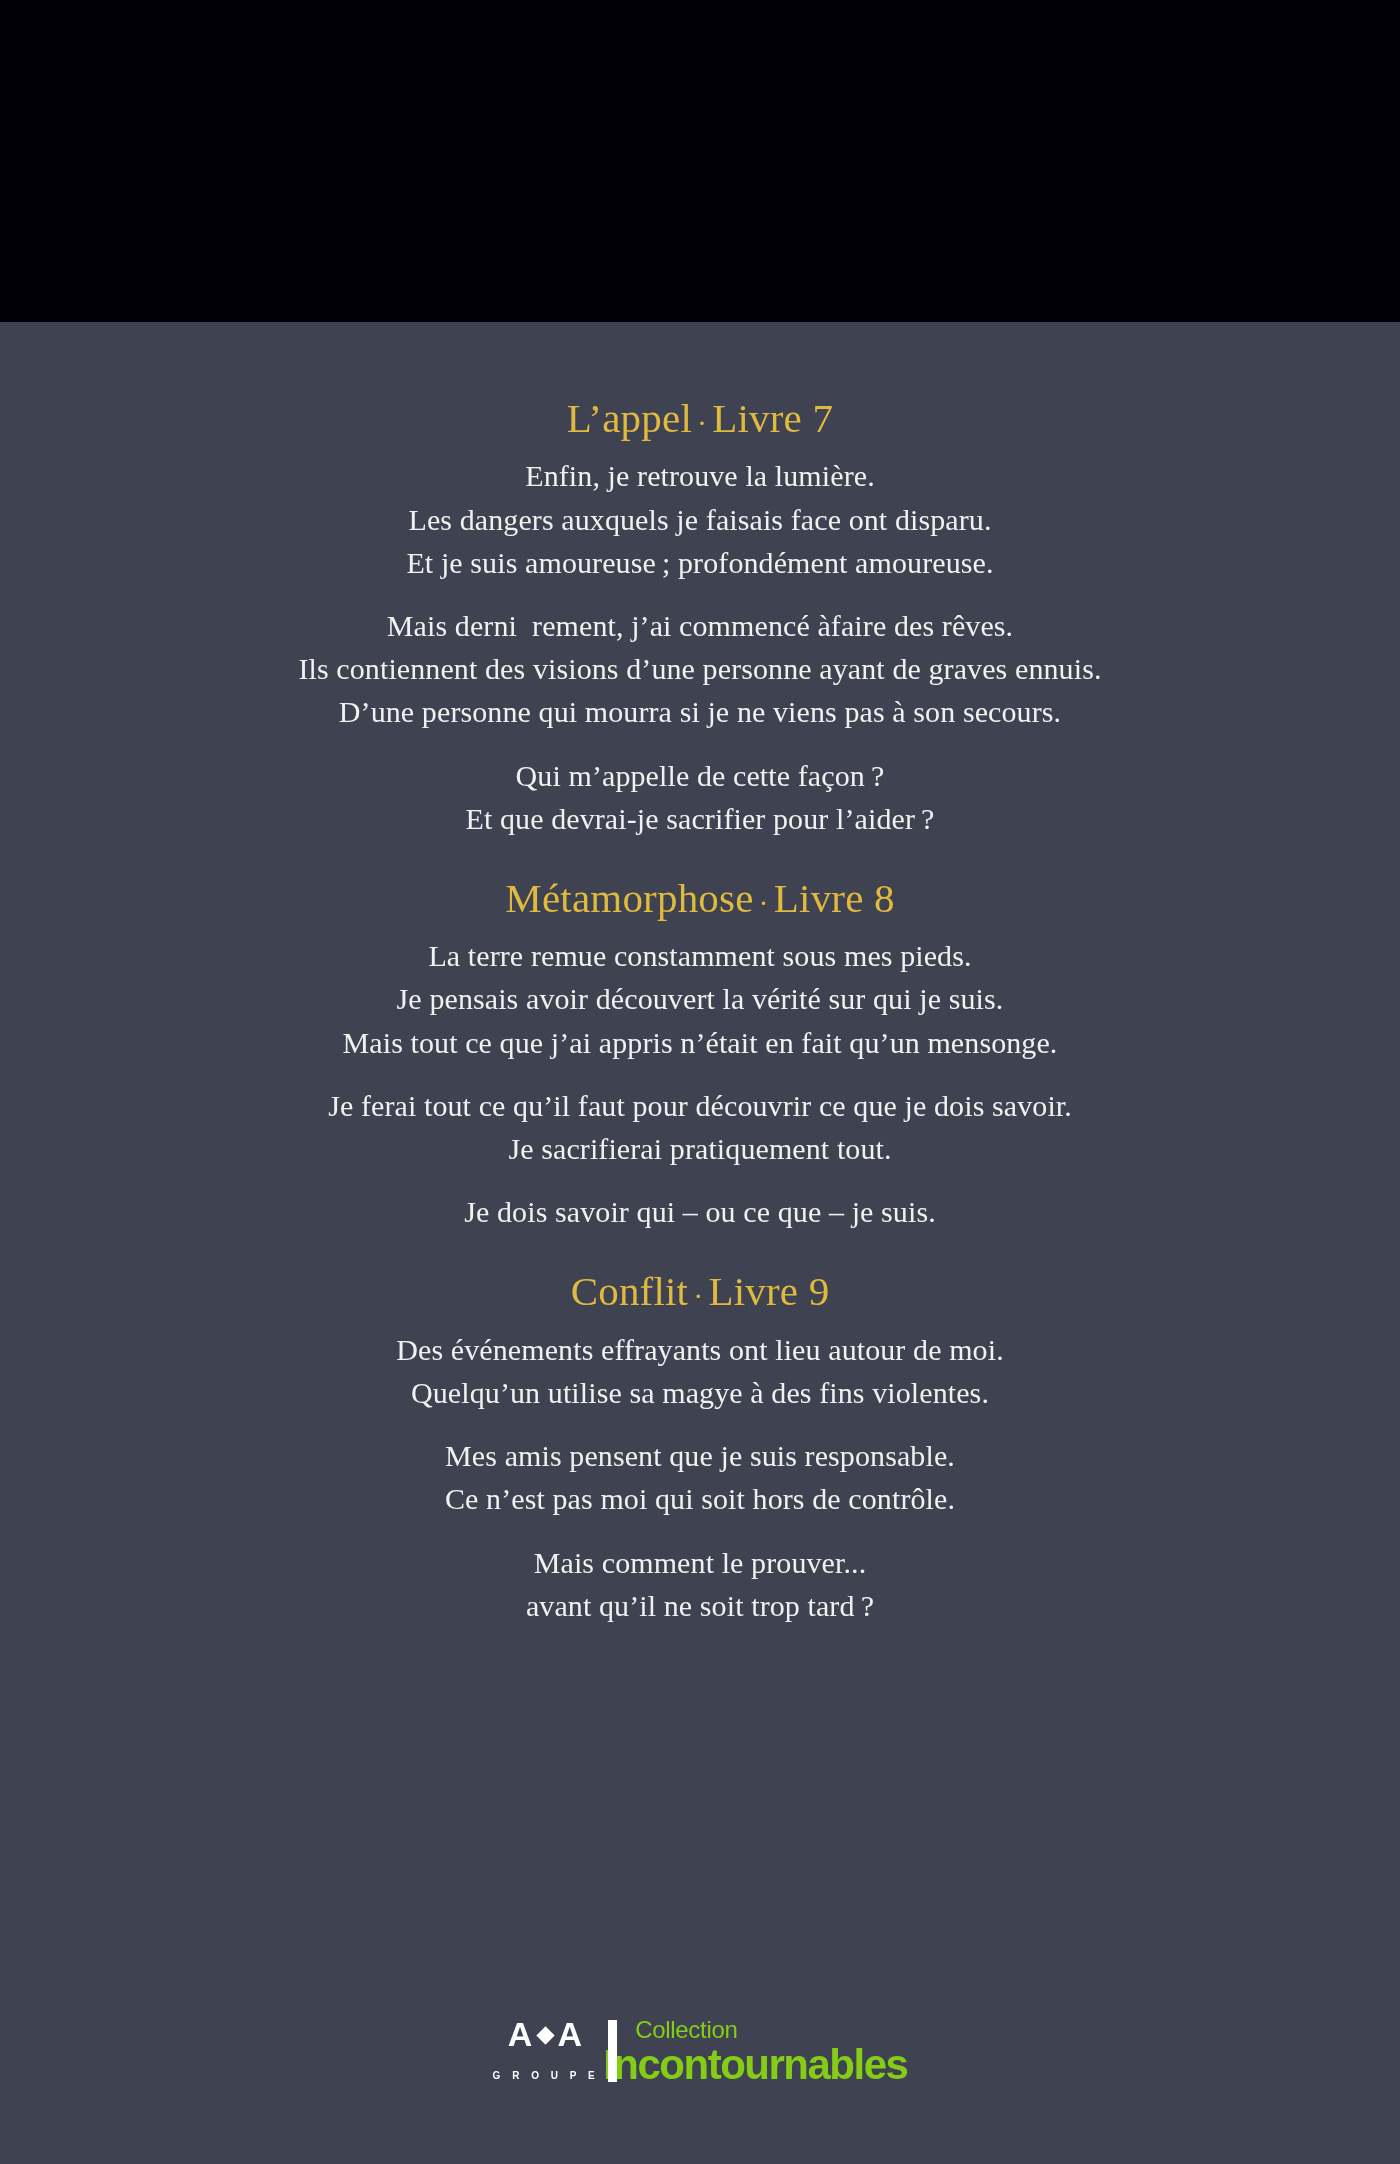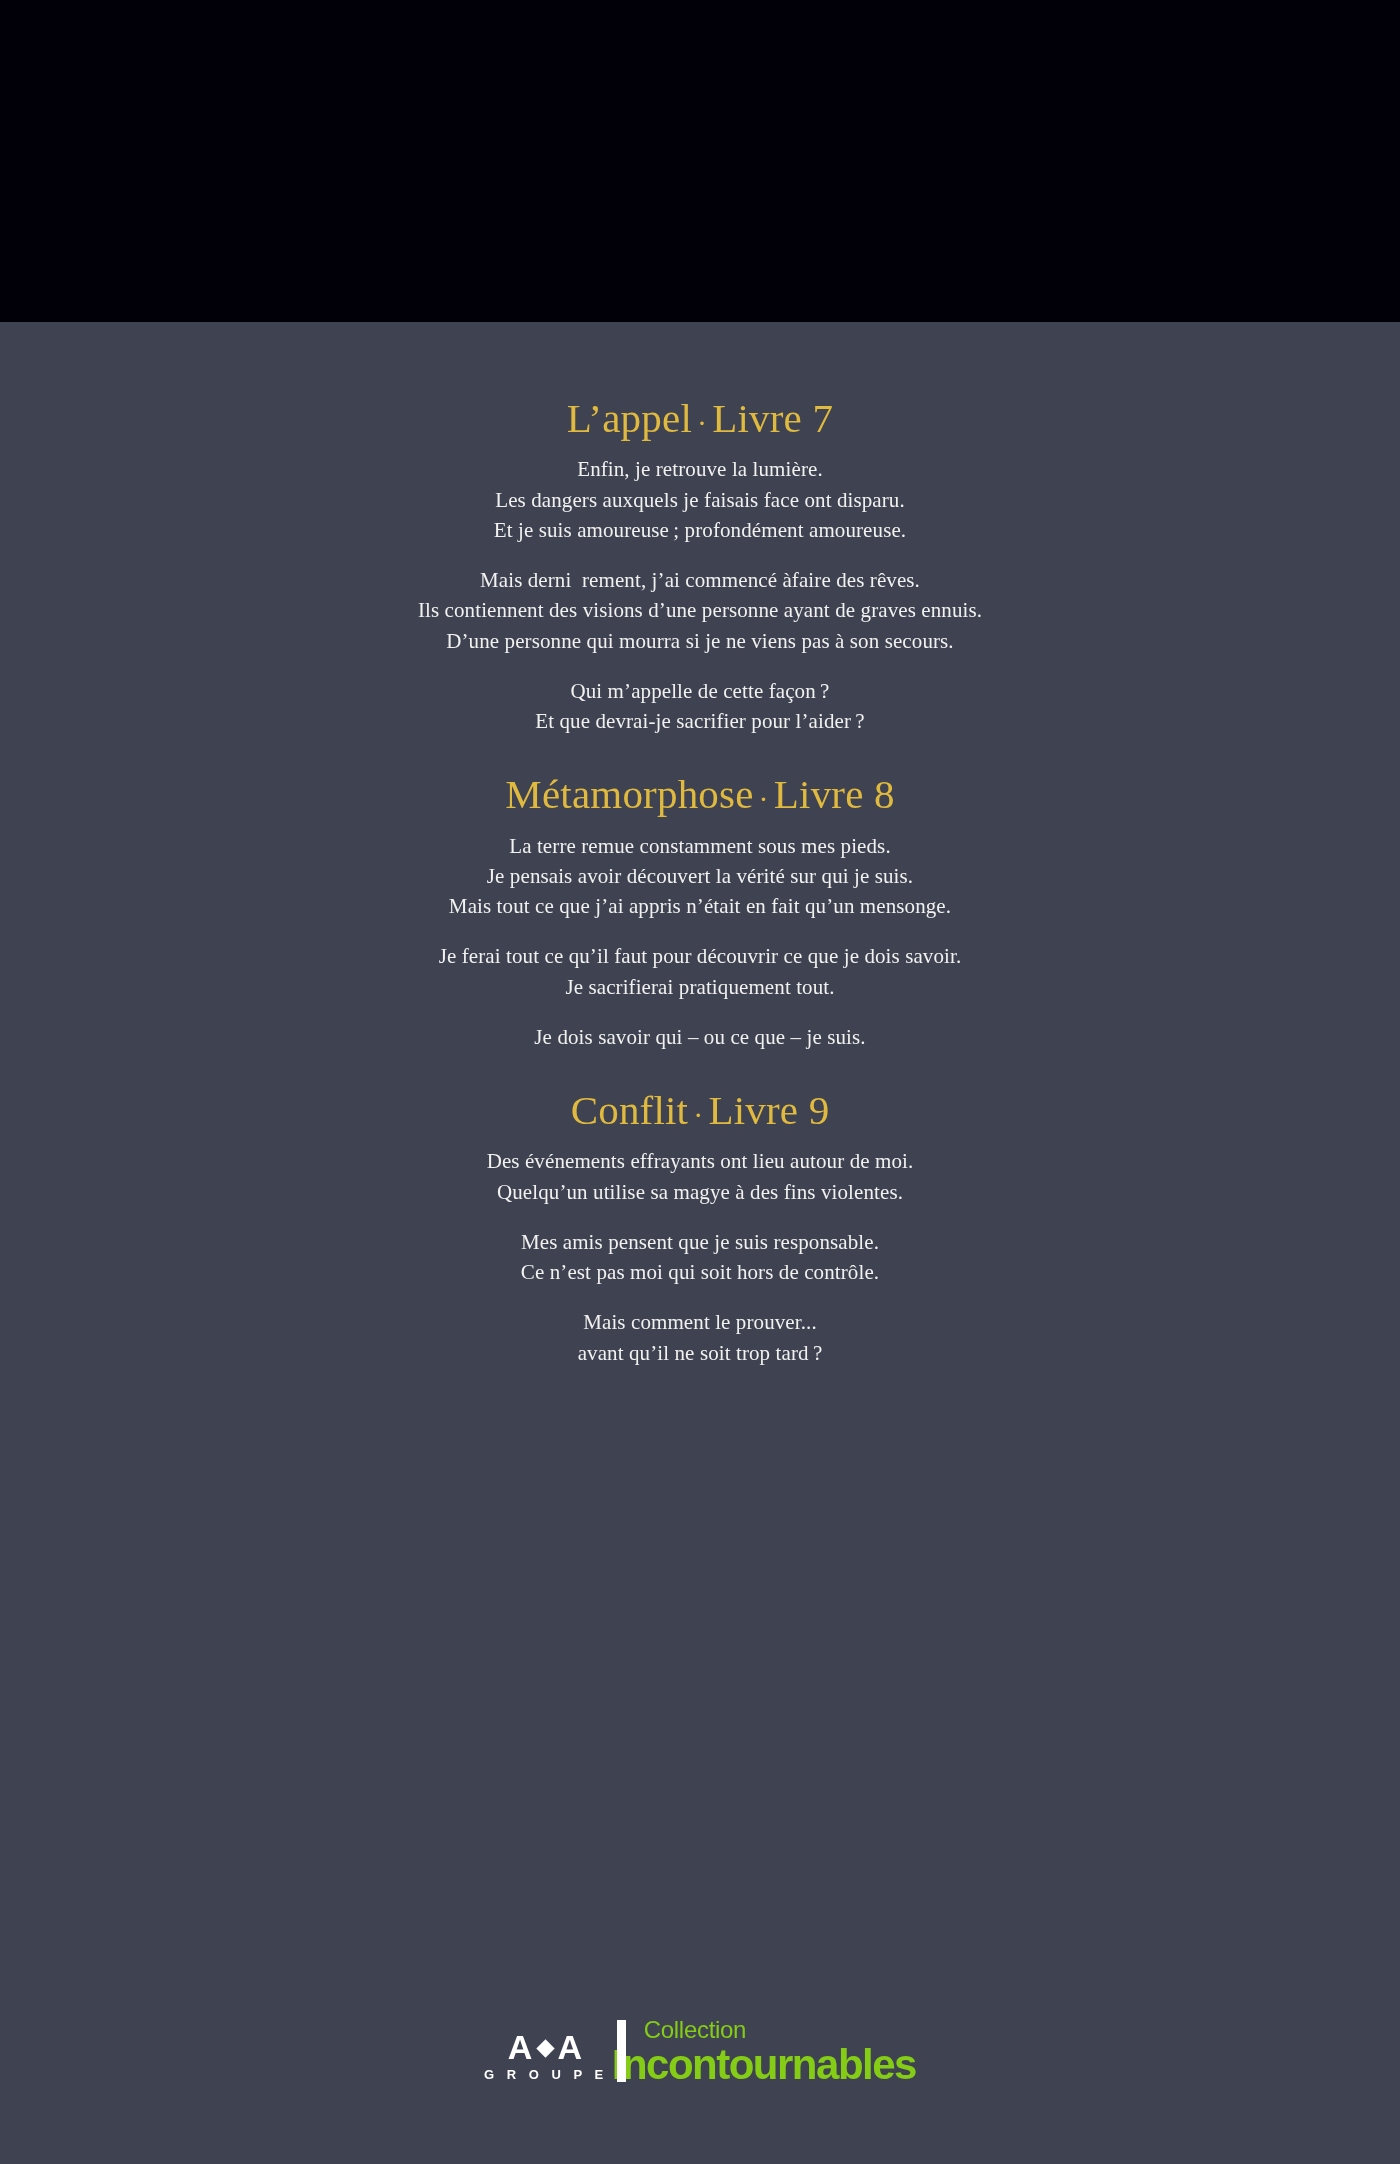--- a/index.html
+++ b/index.html
@@ -61,21 +61,21 @@
     font-size: 30px;
     vertical-align: middle;
     padding: 0 5px;
     color: #e0b93f;
   }
   .stanza {
     margin-bottom: 20px;
   }
   .line {
     color: #f1f1ef;
-    font-size: 21px;
+    font-size: 30px;
     line-height: 1.44;
     letter-spacing: 0.1px;
     white-space: nowrap;
   }
   .logos {
     position: absolute;
     left: 0;
     bottom: 78px;
     width: 1400px;
     text-align: center;
@@ -99,23 +99,23 @@
     display: inline-block;
     width: 13px;
     height: 13px;
     background: #ffffff;
     transform: rotate(45deg);
     margin: 0 3px;
     position: relative;
     top: 1px;
   }
   .ada-sub {
-    font-size: 13px;
+    font-size: 10px;
     letter-spacing: 4.5px;
-    margin-top: 3px;
+    margin-top: 19px;
     font-weight: bold;
   }
   .collection-logo {
     margin-top: 40px;
     display: inline-block;
     color: #84cc16;
     font-family: "Liberation Sans", sans-serif;
     text-align: left;
     position: relative;
   }

